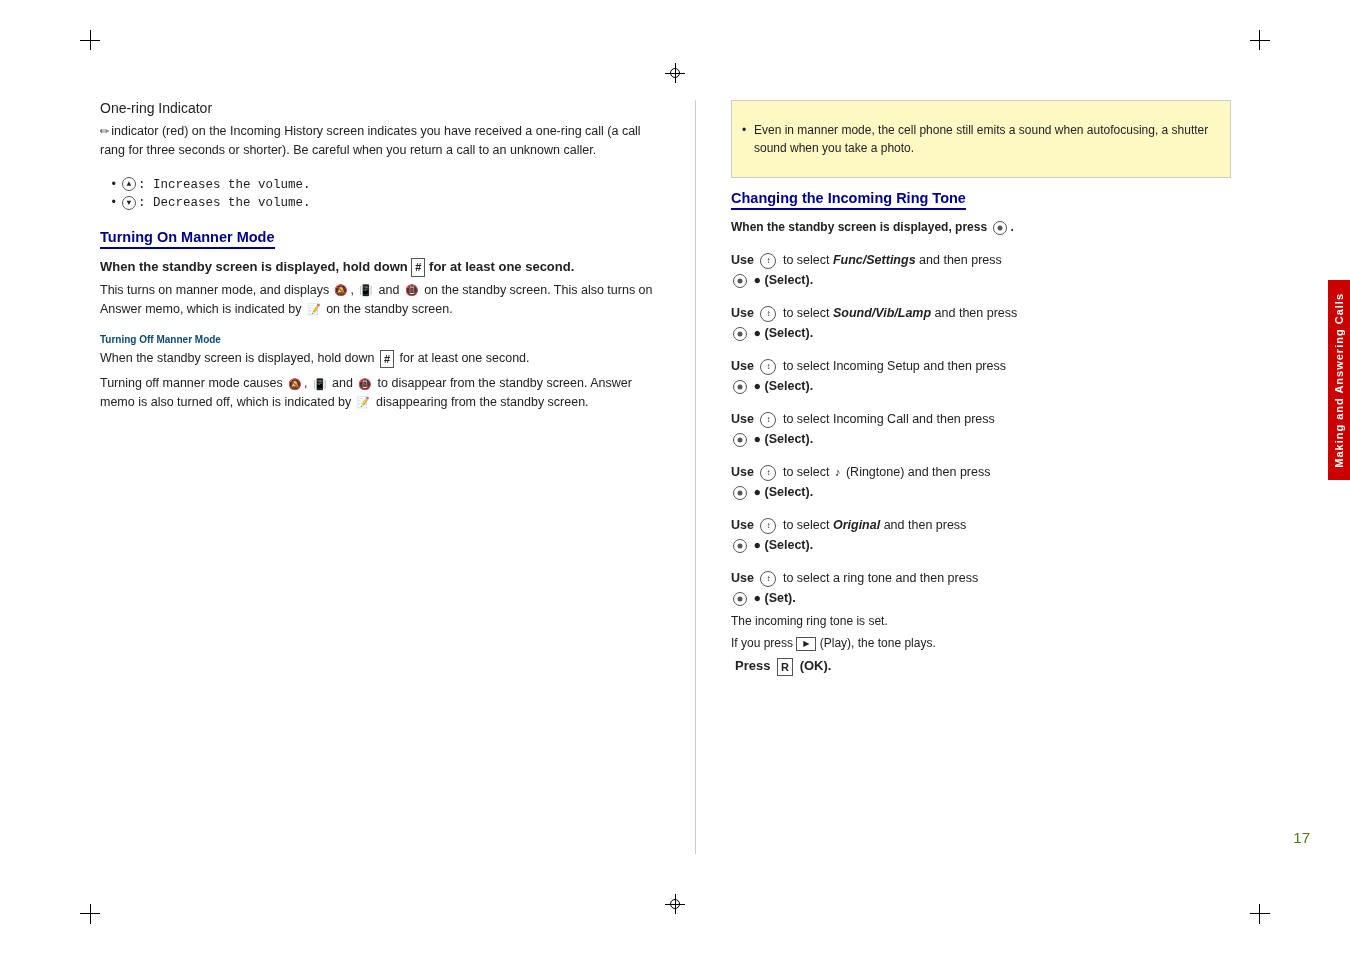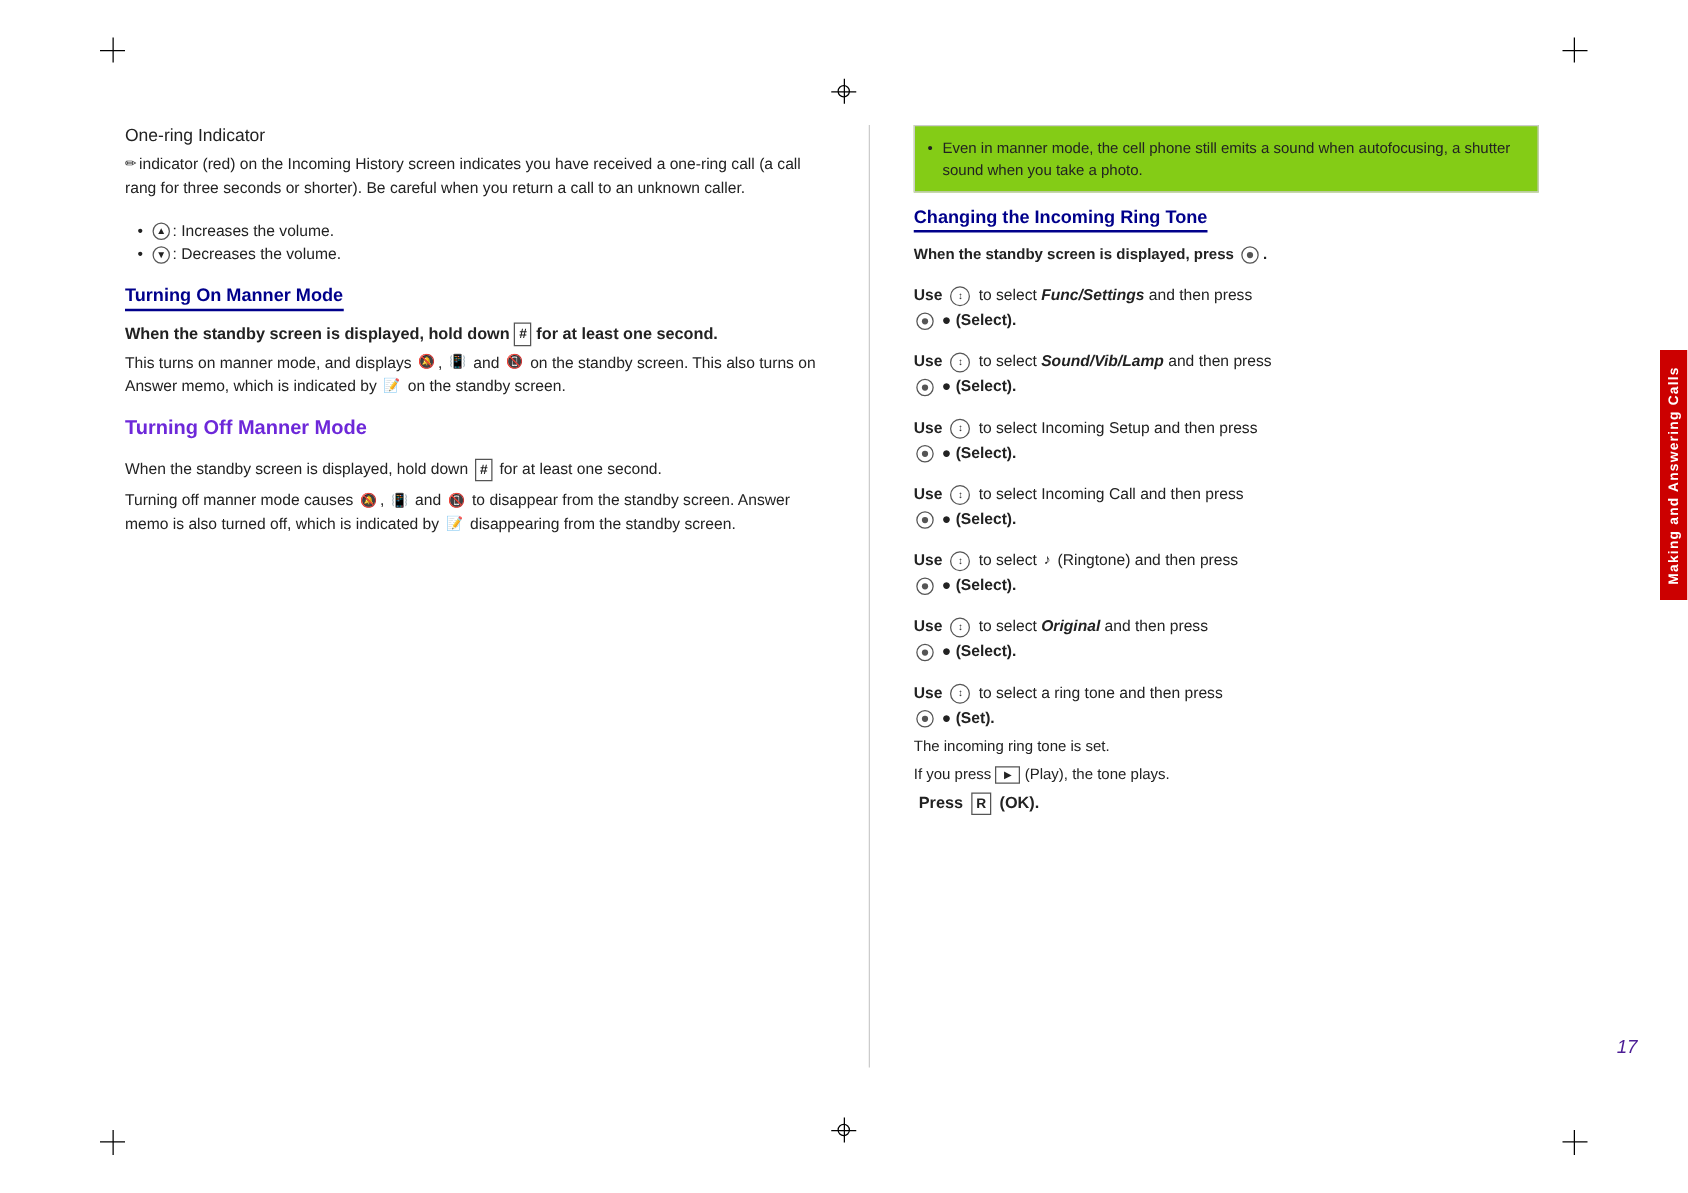--- a/index.html
+++ b/index.html
@@ -97,22 +97,21 @@
       white-space: nowrap;
       letter-spacing: 1px;
     }
 
     
     .page-number {
       position: absolute;
       bottom: 108px;
       right: 40px;
       font-size: 15px;
-      color: #4c1d95;
-      font-style: italic;
+      color: #4d7c0f;
     }
 
     
     .content-area {
       position: absolute;
       top: 100px;
       left: 100px;
       right: 40px;
       bottom: 100px;
       display: flex;
@@ -143,37 +142,38 @@
     }
 
     .section-title-plain {
       font-size: 14px;
       font-weight: normal;
       color: #222;
       margin-bottom: 6px;
     }
 
     .section-subtitle {
-      font-size: 16px;
-      font-weight: bold;
-      color: #6d28d9;
-      margin-bottom: 14px;
+      font-size: 10px;
+      font-weight: bold;
+      color: #0c4a6e;
+      margin-bottom: 4px;
     }
 
     p {
       font-size: 12.5px;
       line-height: 1.5;
       margin-bottom: 6px;
       color: #222;
     }
 
     .bullet-list {
       list-style: none;
       padding-left: 10px;
       margin-bottom: 4px;
+      font-family: Liberation Mono, monospace;
     }
 
     .bullet-list li {
       font-size: 12.5px;
       line-height: 1.5;
       padding-left: 12px;
       position: relative;
     }
 
     .bullet-list li::before {
@@ -195,22 +195,22 @@
       padding-left: 4px;
     }
 
     .section-block {
       margin-bottom: 16px;
     }
 
     
     .info-box {
       border: 1px solid #ccc;
-      background: #84cc16;
-      padding: 8px 10px;
+      background: #fef9c3;
+      padding: 20px 10px;
       margin-bottom: 12px;
       font-size: 12px;
       line-height: 1.5;
     }
     .info-box .bullet-item {
       padding-left: 12px;
       position: relative;
     }
     .info-box .bullet-item::before {
       content: '•';

